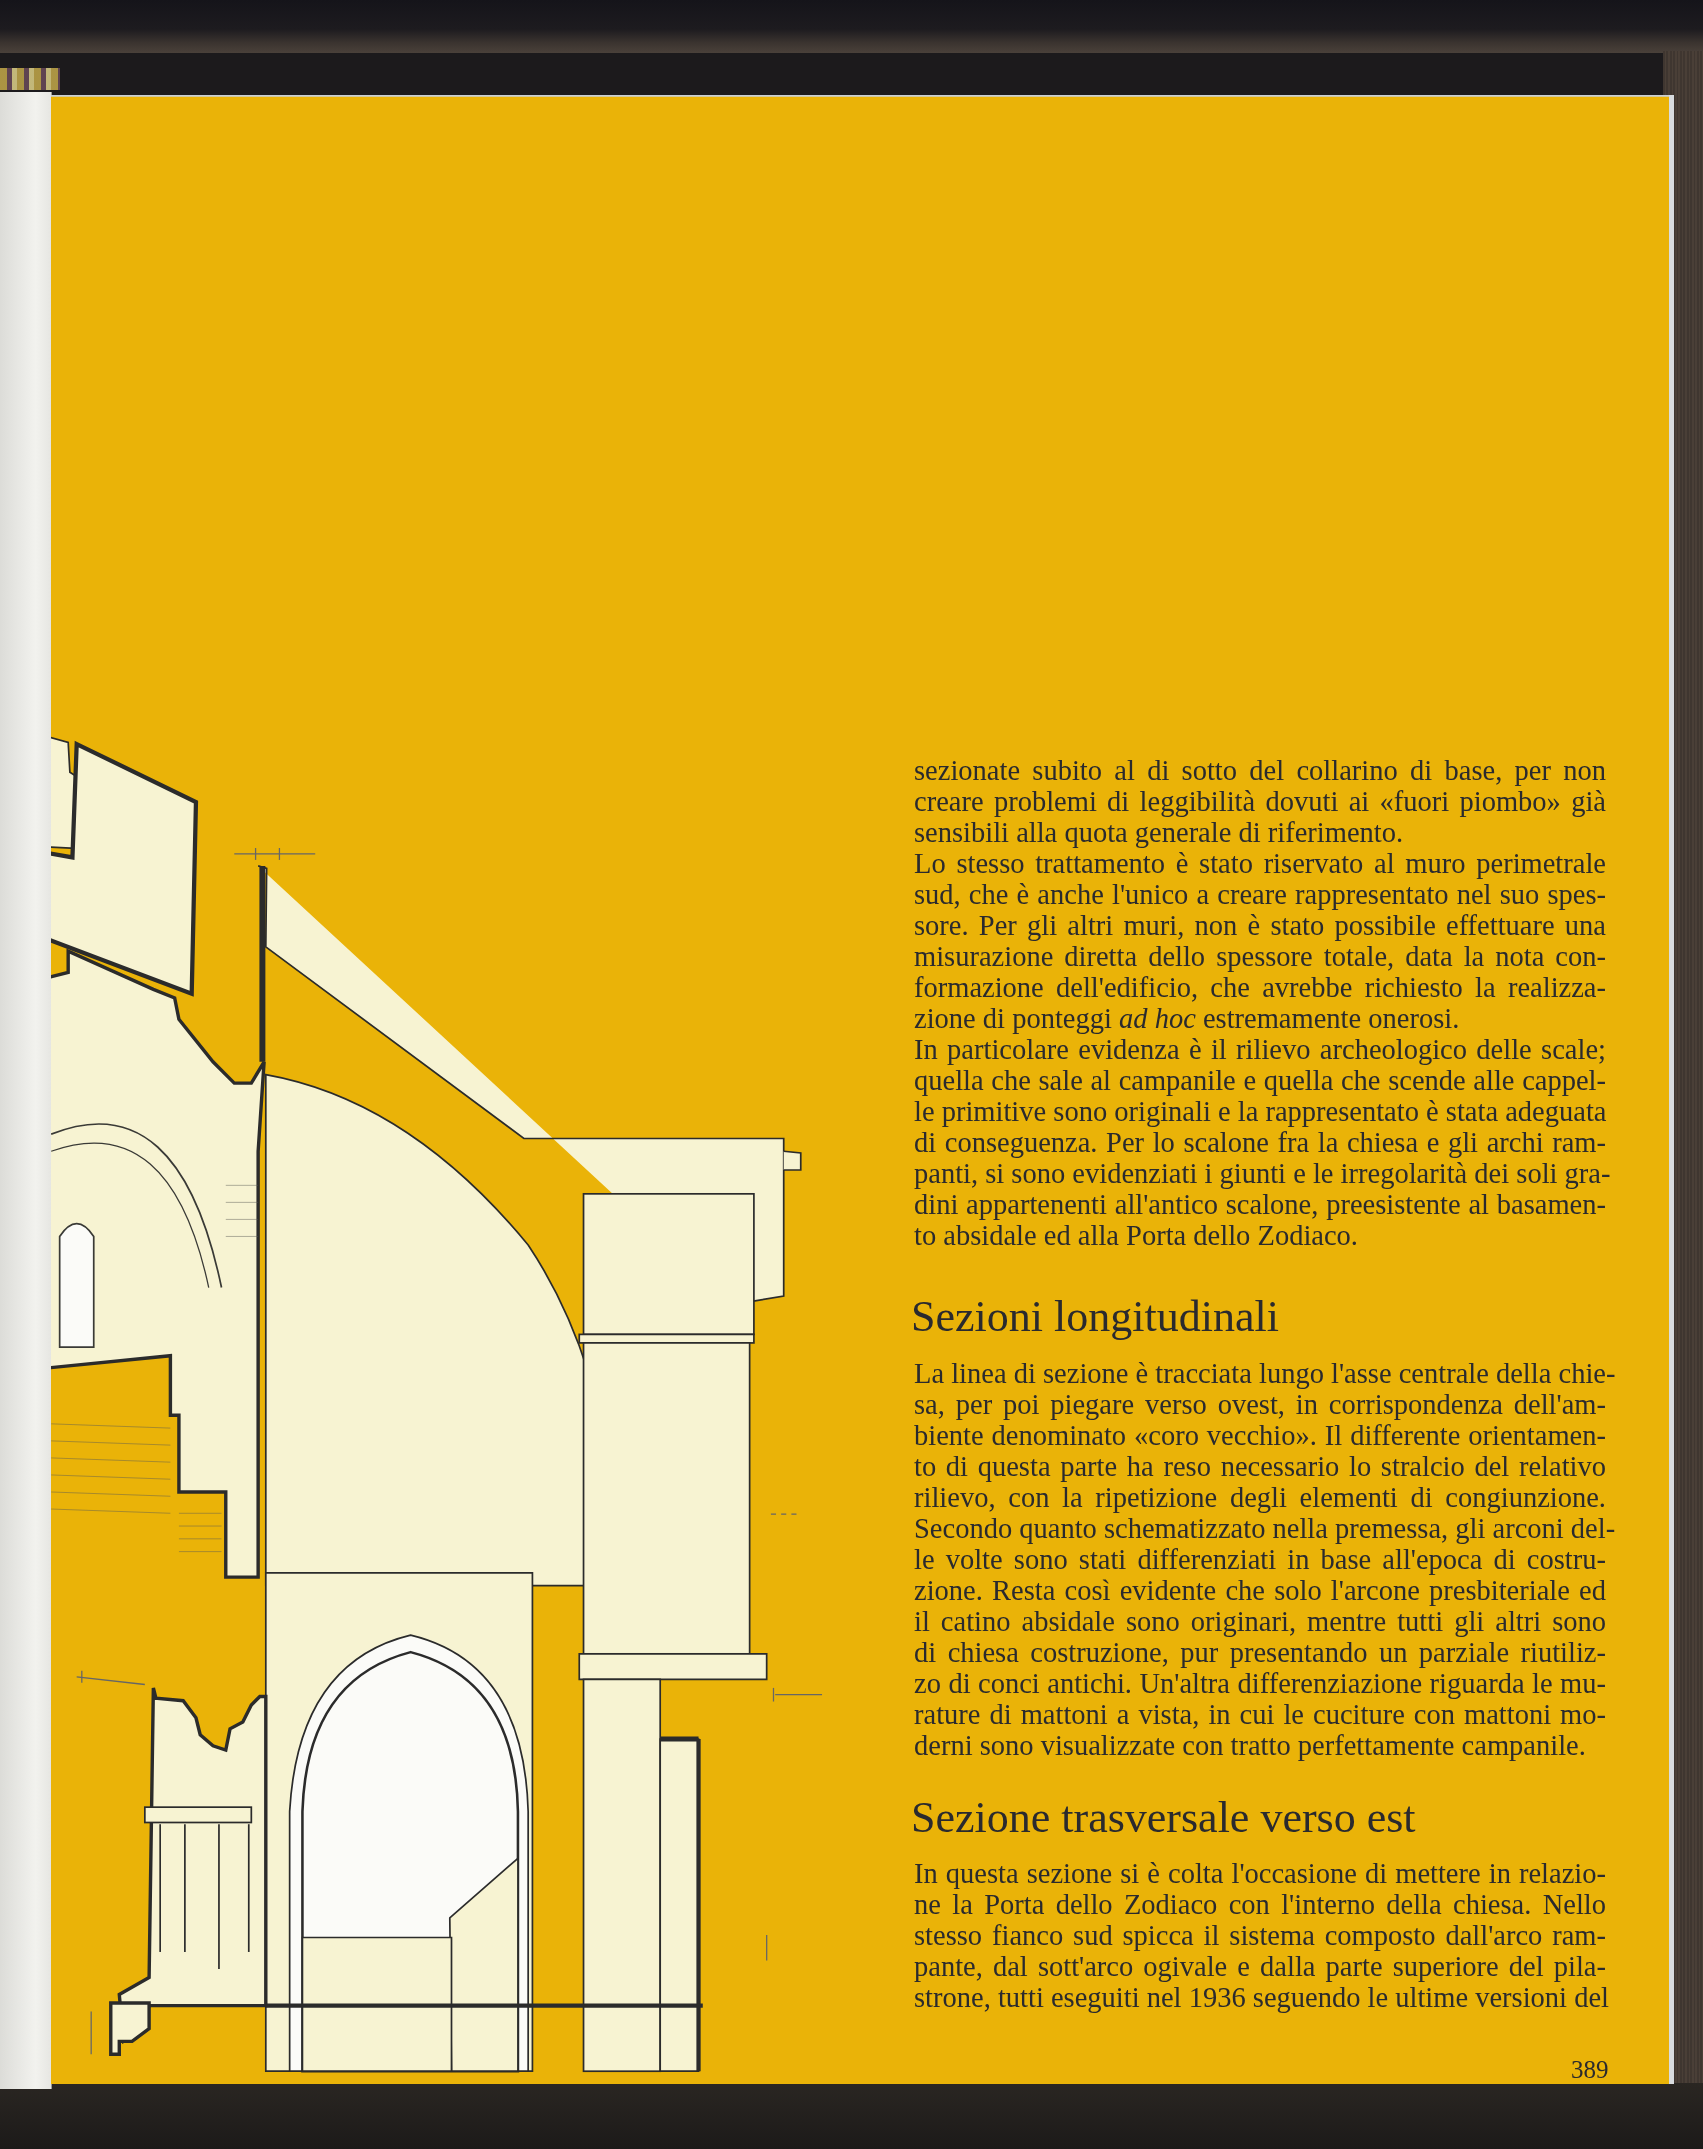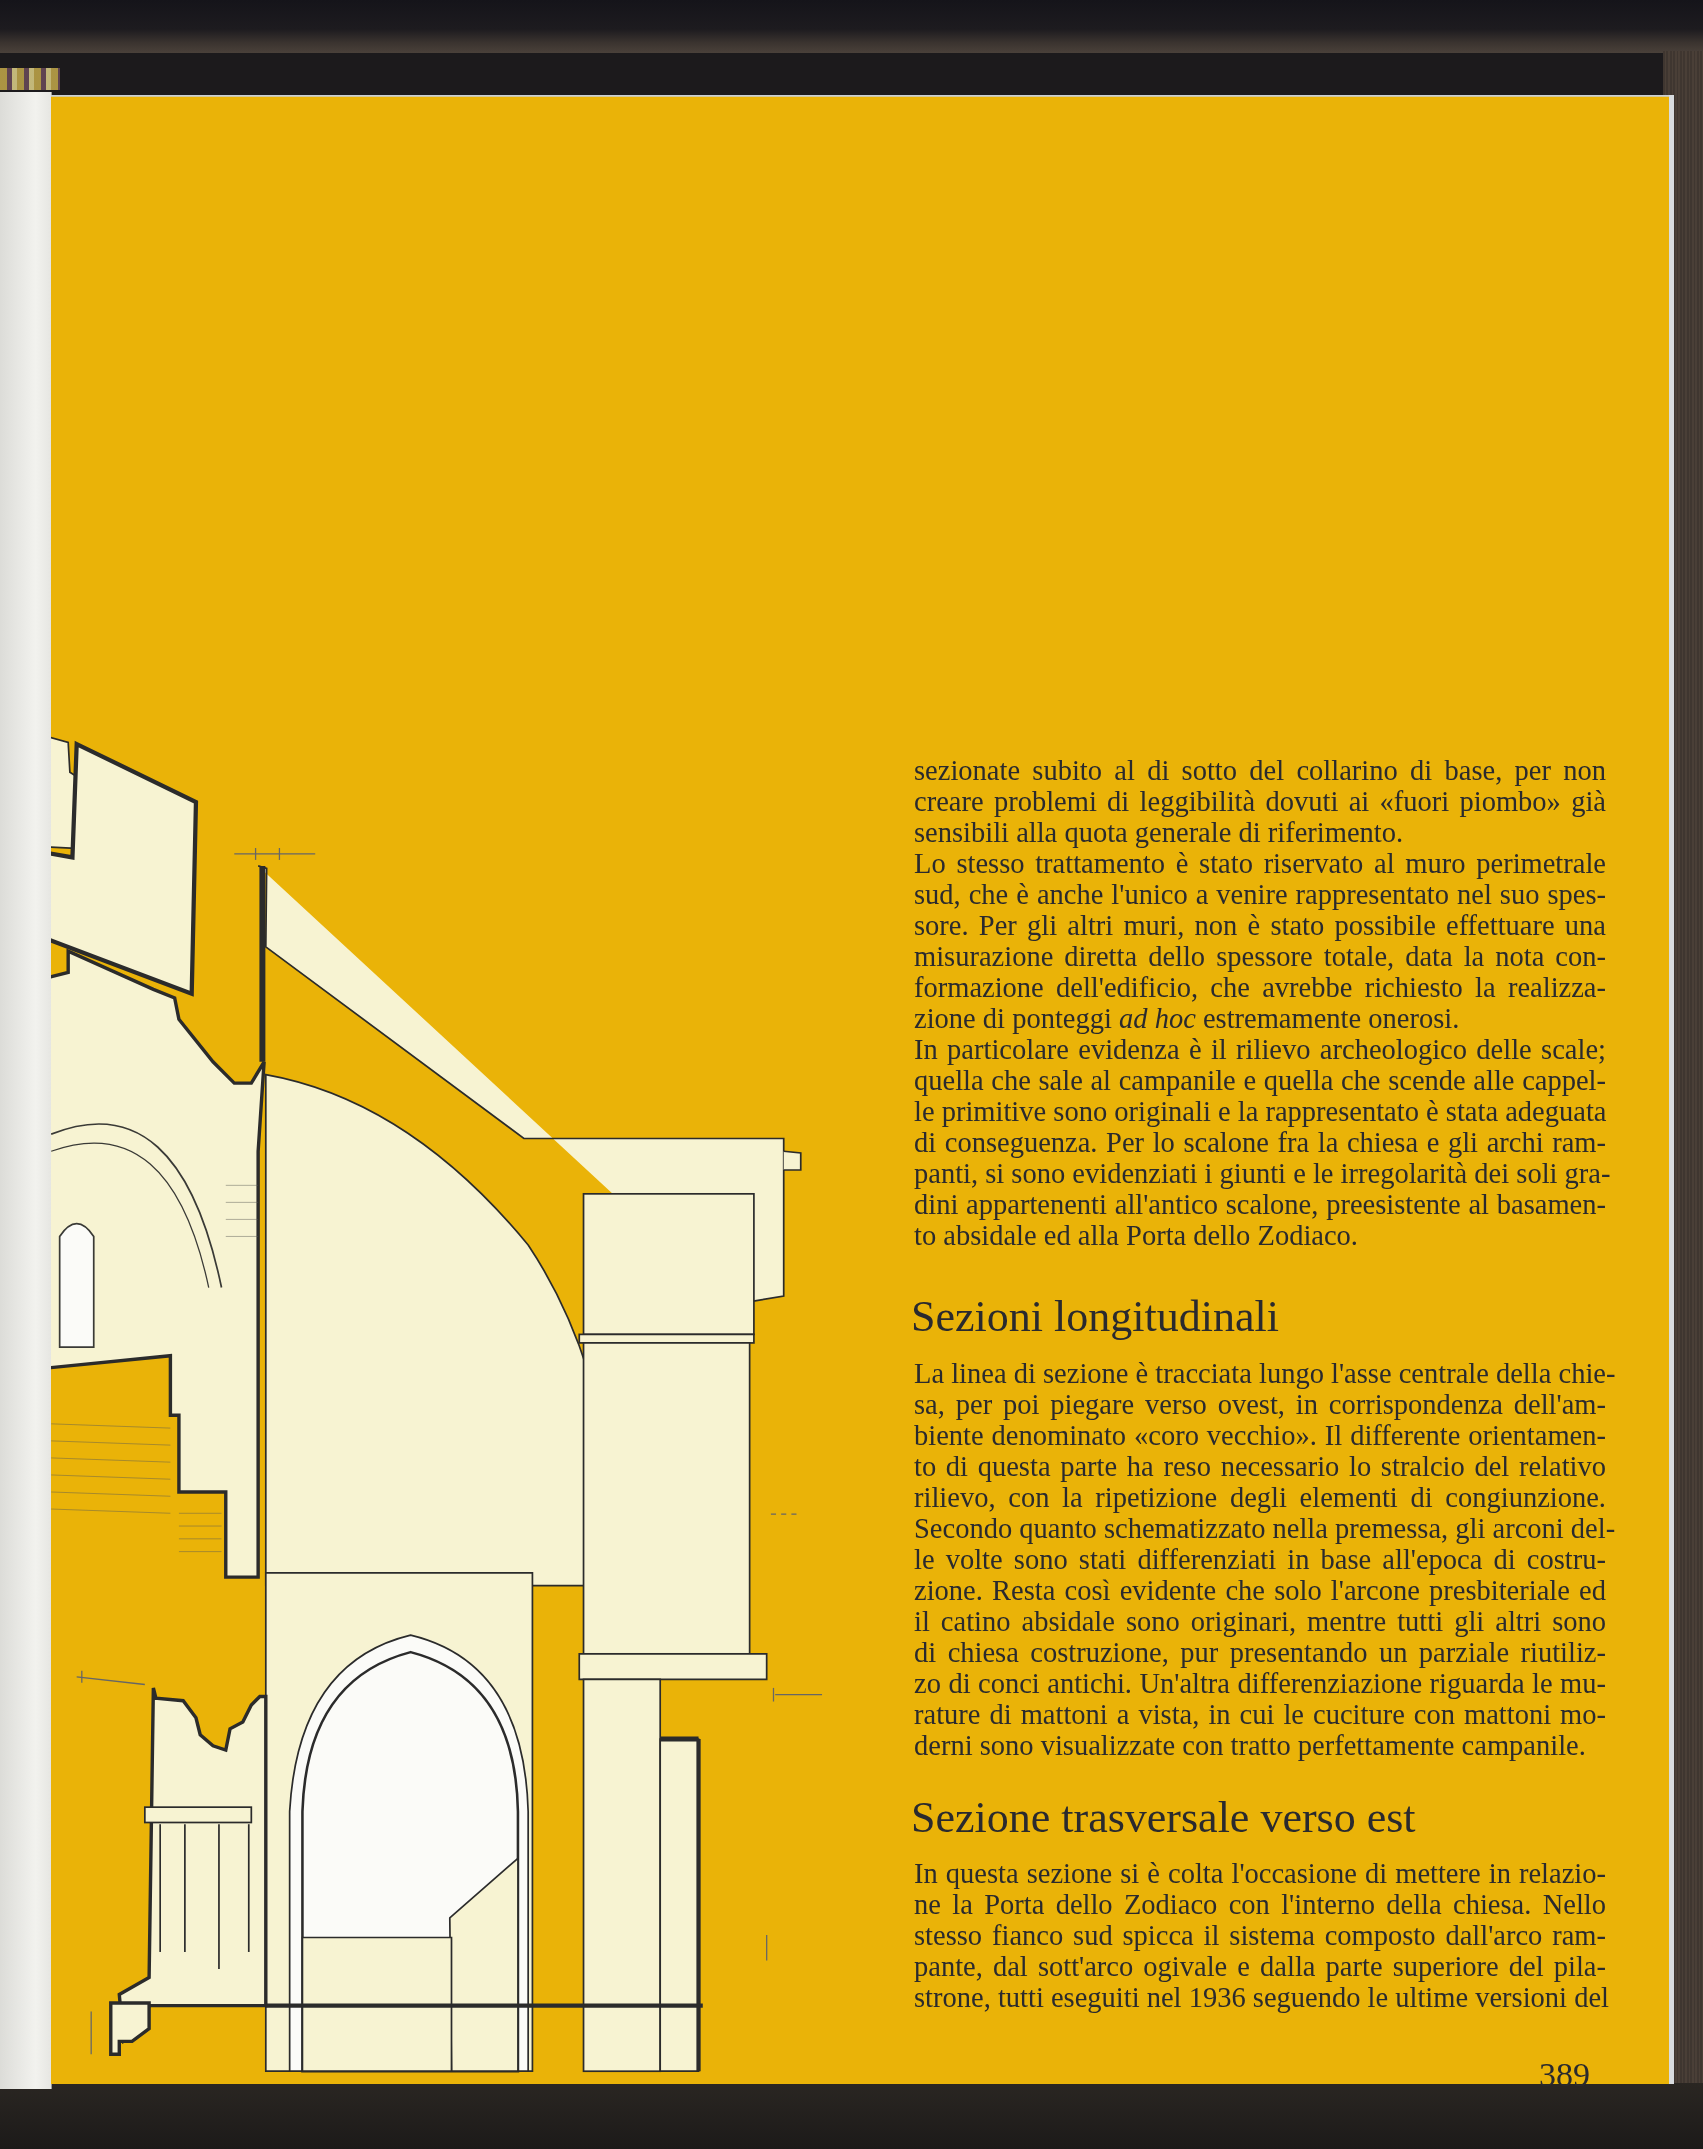--- a/index.html
+++ b/index.html
@@ -46,21 +46,21 @@
     .text-col .line { display: block; text-align: justify; text-align-last: justify; white-space: nowrap; }
     .text-col .line.last { text-align-last: left; }
     .heading {
       font-size: 44px; line-height: 37px; color: #2a2a2e; margin: 0; font-weight: normal;
     }
     .h1 { position: absolute; left: 860px; top: 1203px; }
     .h2 { position: absolute; left: 860px; top: 1704px; }
     .p2 { position: absolute; left: 863px; top: 1263px; width: 692px; }
     .p3 { position: absolute; left: 863px; top: 1763px; width: 692px; }
     .page-number {
-      position: absolute; left: 1488px; top: 1961px; font-size: 34px; color: #2a2a2e;
+      position: absolute; left: 1520px; top: 1961px; font-size: 25px; color: #2a2a2e;
     }
     em { font-style: italic; }
   </style>
 </head>
 <body>
 
 <div class="cloth-top"></div>
 <div class="cloth-right"></div>
 <div class="cloth-bottom"></div>
 <div class="spine-band"></div>
@@ -145,21 +145,21 @@
   </svg>
 
   <div class="text-col">
     <p>
       <span class="line">sezionate subito al di sotto del collarino di base, per non</span>
       <span class="line">creare problemi di leggibilità dovuti ai «fuori piombo» già</span>
       <span class="line last">sensibili alla quota generale di riferimento.</span>
     </p>
     <p>
       <span class="line">Lo stesso trattamento è stato riservato al muro perimetrale</span>
-      <span class="line">sud, che è anche l'unico a venire rappresentato nel suo spes-</span>
+      <span class="line">sud, che è anche l'unico a creare rappresentato nel suo spes-</span>
       <span class="line">sore. Per gli altri muri, non è stato possibile effettuare una</span>
       <span class="line">misurazione diretta dello spessore totale, data la nota con-</span>
       <span class="line">formazione dell'edificio, che avrebbe richiesto la realizza-</span>
       <span class="line last"><span>zione di ponteggi </span><em>ad hoc</em><span> estremamente onerosi.</span></span>
     </p>
     <p>
       <span class="line">In particolare evidenza è il rilievo archeologico delle scale;</span>
       <span class="line">quella che sale al campanile e quella che scende alle cappel-</span>
       <span class="line">le primitive sono originali e la rappresentato è stata adeguata</span>
       <span class="line">di conseguenza. Per lo scalone fra la chiesa e gli archi ram-</span>

